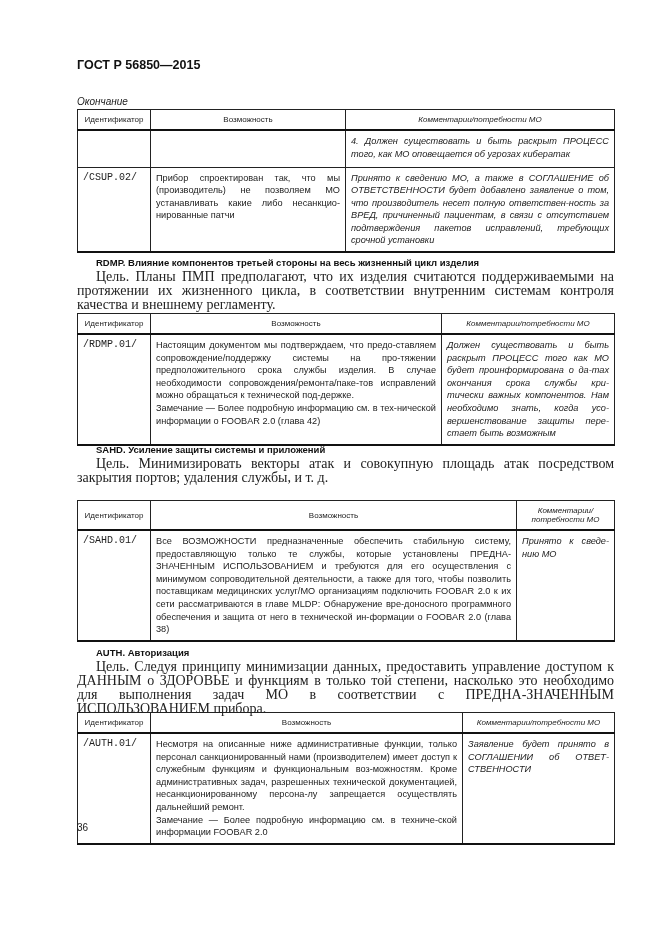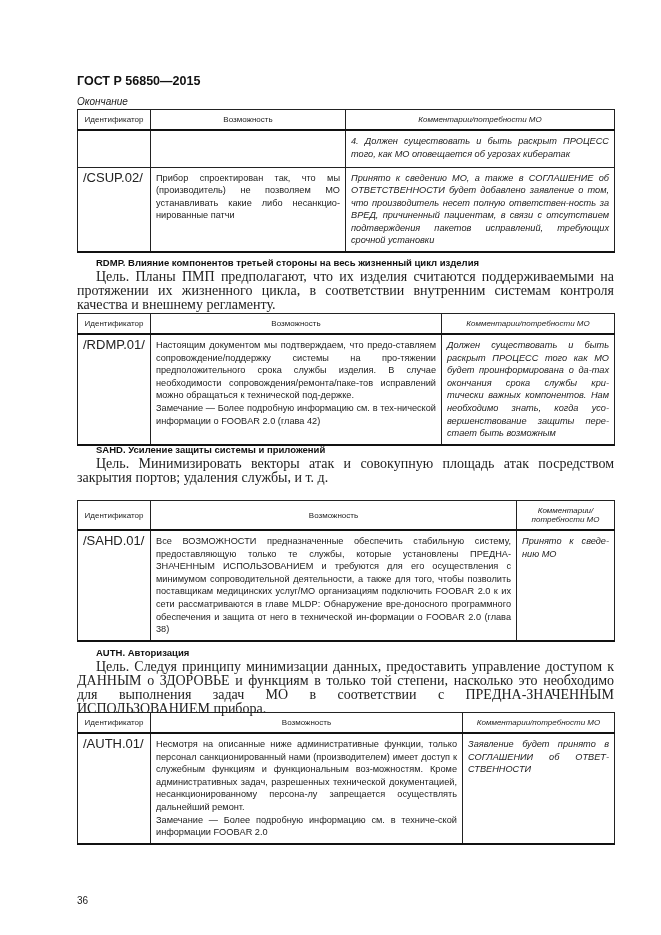--- a/index.html
+++ b/index.html
@@ -1,21 +1,21 @@
 <!DOCTYPE html>
 <html><head>
 <meta charset="utf-8">
 <style>
   html, body { margin: 0; padding: 0; background: #ffffff; }
   body {
     width: 661px; height: 935px; position: relative; overflow: hidden;
     font-family: "Liberation Sans", sans-serif; color: #1a1a1a;
   }
   .abs { position: absolute; }
-  .doc-header { left: 77px; top: 74px; font-size: 12.5px; font-weight: bold; color: #111; }
+  .doc-header { left: 77px; top: 58px; font-size: 12.5px; font-weight: bold; color: #111; }
   .continuation { left: 77px; top: 96px; font-size: 10px; font-style: italic; color: #222; }
   .section-title { left: 96px; font-size: 9.5px; font-weight: bold; color: #111; }
   .para {
     left: 77px; width: 537px; font-size: 14px; line-height: 14px; color: #222;
     text-indent: 19px; text-align: justify; font-family: Liberation Serif, serif;
   }
   table.t {
     position: absolute; left: 77px; width: 538px;
     border-collapse: collapse; font-size: 9.2px; color: #222;
   }
@@ -23,23 +23,23 @@
     border: 1px solid #222; vertical-align: top; padding: 4px 5px;
   }
   table.t th {
     font-weight: normal; font-size: 8px; padding: 5px 5px; vertical-align: middle;
     border-bottom: 2px solid #111;
   }
   table.t th.c3 { font-style: italic; }
   table.t td { line-height: 12.6px; }
   table.t td.desc { text-align: justify; }
   table.t td.cmt { font-style: italic; text-align: justify; }
-  table.t td.id { font-size: 13px; }
+  table.t td.id { font-size: 10px; font-family: Liberation Mono, monospace; }
   table.t { border-bottom: 2px solid #111; border-left: 1px solid #111; border-right: 1px solid #111; border-top: 1px solid #111; }
-  .page-num { left: 77px; top: 895px; font-size: 10px; color: #222; }
+  .page-num { left: 77px; top: 822px; font-size: 10px; color: #222; }
   .block { display: block; }
 </style>
 </head>
 <body>
 
 <div class="abs doc-header">ГОСТ Р 56850—2015</div>
 <div class="abs continuation">Окончание</div>
 
 <table class="t" style="top:109px;">
   <colgroup>

